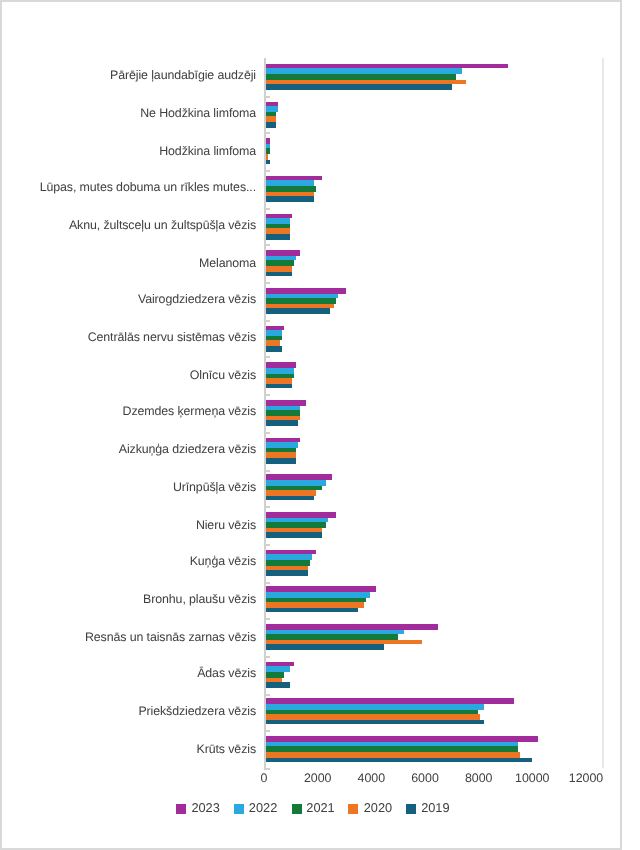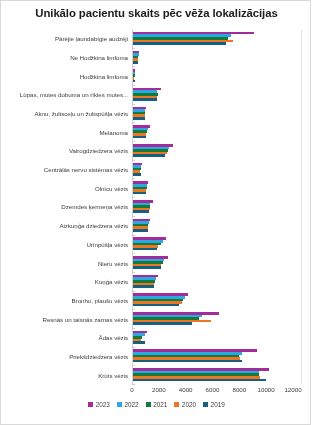--- a/index.html
+++ b/index.html
@@ -125,21 +125,20 @@
     font-size: 6.4px;
     color: #404040;
     white-space: nowrap;
   }
 </style>
 </head>
 <body>
 
 <div id="chart-card">
 
-  <div id="chart-title">Unikālo pacientu skaits pēc vēža lokalizācijas</div>
 
   <div id="axis-line"></div>
   <div id="plot-right-edge"></div>
 
   <div id="plot-area">
       <div class="cat-row" style="top: 0px; height: 18.6842px;">
         <div class="cat-label">Pārējie ļaundabīgie audzēji</div>
         <div class="row-sep" style="top: 18.6842px;"></div>
         <div class="bar" style="top: 2.84211px; height: 2.6px; width: 120.75px; background: rgb(163, 44, 156);"></div>
         <div class="bar" style="top: 5.44211px; height: 2.6px; width: 97.9417px; background: rgb(41, 169, 224);"></div>

